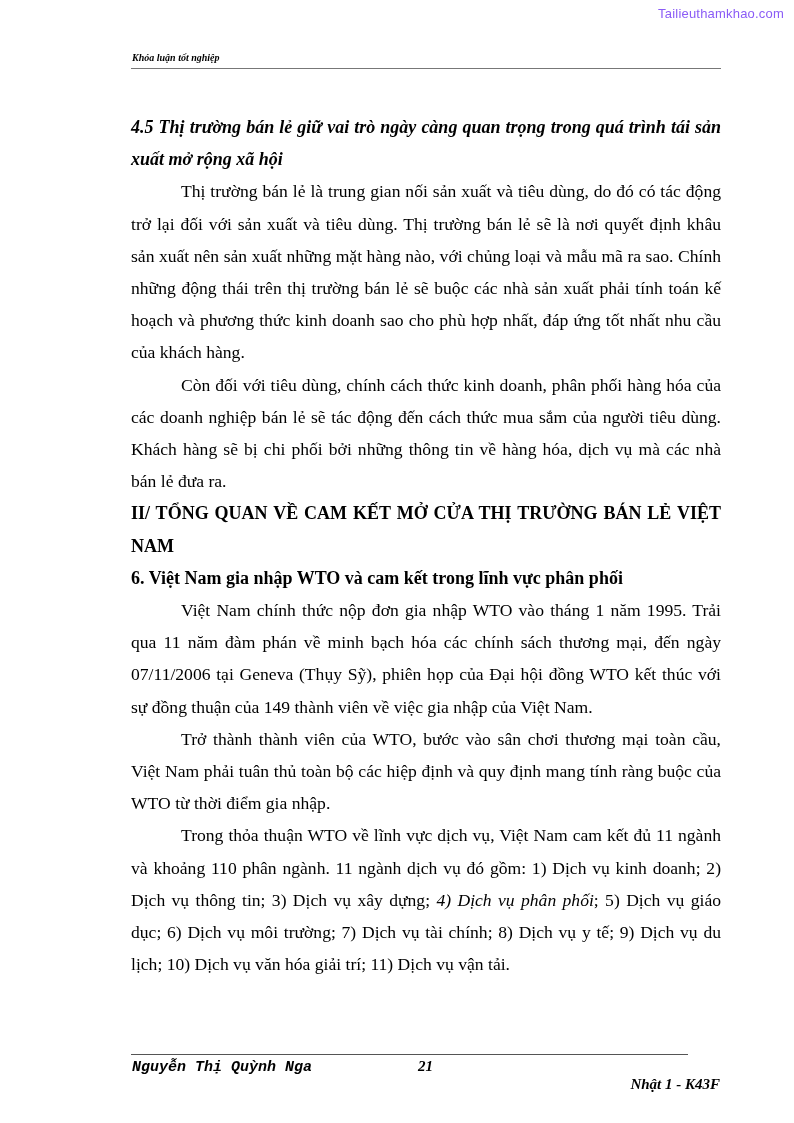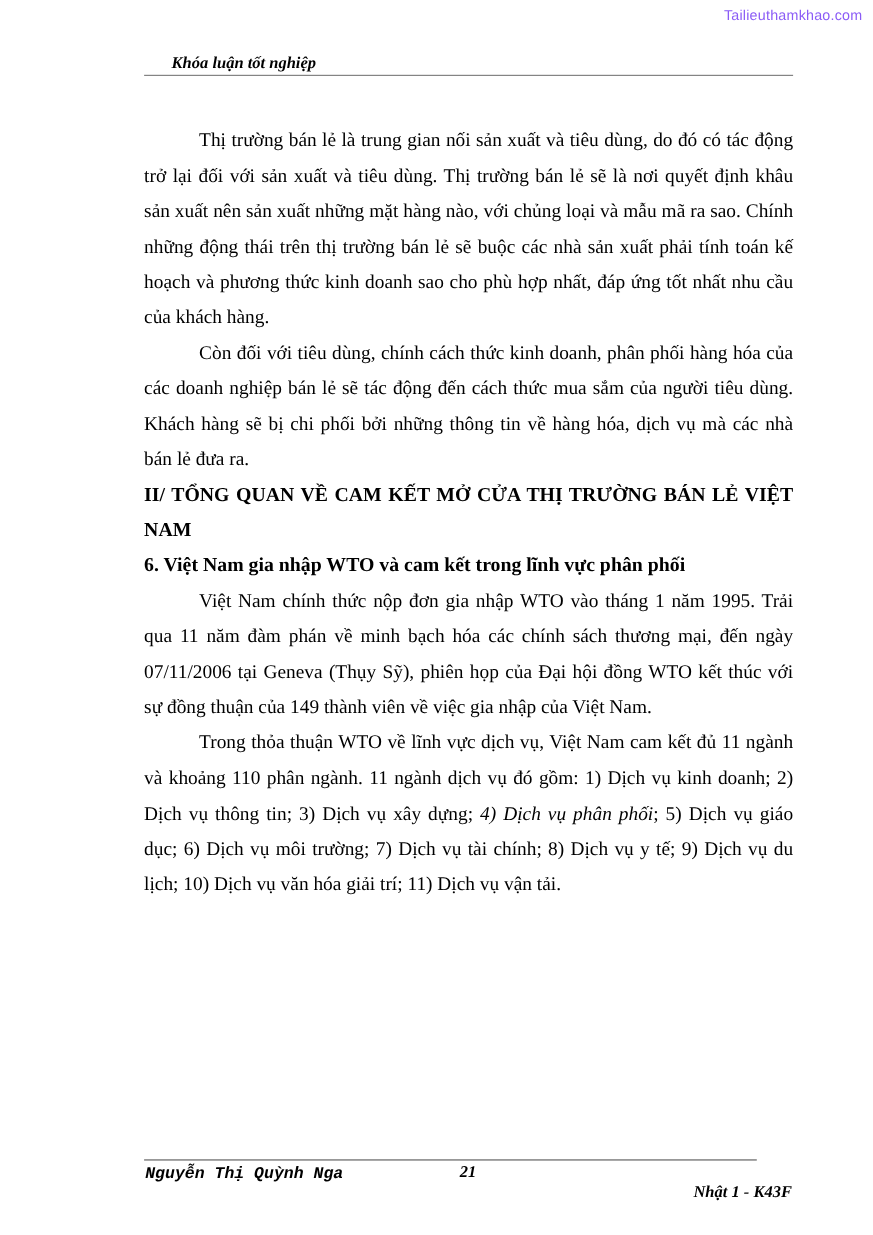--- a/index.html
+++ b/index.html
@@ -29,25 +29,24 @@
       left: 131px;
       top: 49px;
       width: 590px;
       height: 19px;
       border-bottom: 1px solid #777777;
     }
     .header-title {
       position: absolute;
       left: 1px;
       top: 0px;
-      font-size: 15px;
+      font-size: 10px;
       font-weight: bold;
       font-style: italic;
       line-height: 18px;
-      margin-left: 24px;
     }
     .content {
       position: absolute;
       left: 131px;
       top: 111px;
       width: 590px;
       font-size: 17.6px;
       line-height: 32.2px;
     }
     .content p {
@@ -114,27 +113,29 @@
 </head>
 <body>
 
 <div class="watermark">Tailieuthamkhao.com</div>
 
 <div class="header">
   <span class="header-title">Khóa luận tốt nghiệp</span>
 </div>
 
 <div class="content">
+  <p class="h-italic">4.5 Thị trường bán lẻ giữ vai trò ngày càng quan trọng trong quá trình tái sản xuất mở rộng xã hội</p>
   <p class="indent">Thị trường bán lẻ là trung gian nối sản xuất và tiêu dùng, do đó có tác động trở lại đối với sản xuất và tiêu dùng. Thị trường bán lẻ sẽ là nơi quyết định khâu sản xuất nên sản xuất những mặt hàng nào, với chủng loại và mẫu mã ra sao. Chính những động thái trên thị trường bán lẻ sẽ buộc các nhà sản xuất phải tính toán kế hoạch và phương thức kinh doanh sao cho phù hợp nhất, đáp ứng tốt nhất nhu cầu của khách hàng.</p>
   <p class="indent">Còn đối với tiêu dùng, chính cách thức kinh doanh, phân phối hàng hóa của các doanh nghiệp bán lẻ sẽ tác động đến cách thức mua sắm của người tiêu dùng. Khách hàng sẽ bị chi phối bởi những thông tin về hàng hóa, dịch vụ mà các nhà bán lẻ đưa ra.</p>
 
   <p class="h-bold">II/ TỔNG QUAN VỀ CAM KẾT MỞ CỬA THỊ TRƯỜNG BÁN LẺ VIỆT NAM</p>
 
   <p class="h-bold">6. Việt Nam gia nhập WTO và cam kết trong lĩnh vực phân phối</p>
   <p class="indent">Việt Nam chính thức nộp đơn gia nhập WTO vào tháng 1 năm 1995. Trải qua 11 năm đàm phán về minh bạch hóa các chính sách thương mại, đến ngày 07/11/2006 tại Geneva (Thụy Sỹ), phiên họp của Đại hội đồng WTO kết thúc với sự đồng thuận của 149 thành viên về việc gia nhập của Việt Nam.</p>
+  <p class="indent">Trở thành thành viên của WTO, bước vào sân chơi thương mại toàn cầu, Việt Nam phải tuân thủ toàn bộ các hiệp định và quy định mang tính ràng buộc của WTO từ thời điểm gia nhập.</p>
   <p class="indent"><span>Trong thỏa thuận WTO về lĩnh vực dịch vụ, Việt Nam cam kết đủ 11 ngành và khoảng 110 phân ngành. 11 ngành dịch vụ đó gồm: 1) Dịch vụ kinh doanh; 2) Dịch vụ thông tin; 3) Dịch vụ xây dựng; </span><span class="it">4) Dịch vụ phân phối</span><span>; 5) Dịch vụ giáo dục; 6) Dịch vụ môi trường; 7) Dịch vụ tài chính; 8) Dịch vụ y tế; 9) Dịch vụ du lịch; 10) Dịch vụ văn hóa giải trí; 11) Dịch vụ vận tải.</span></p>
 </div>
 
 <div class="footer">
   <div class="footer-line"></div>
   <div class="footer-row">
     <span class="footer-author">Nguyễn Thị Quỳnh Nga</span>
     <span class="footer-page">21</span>
     <span class="footer-class">Nhật 1 - K43F</span>
   </div>

